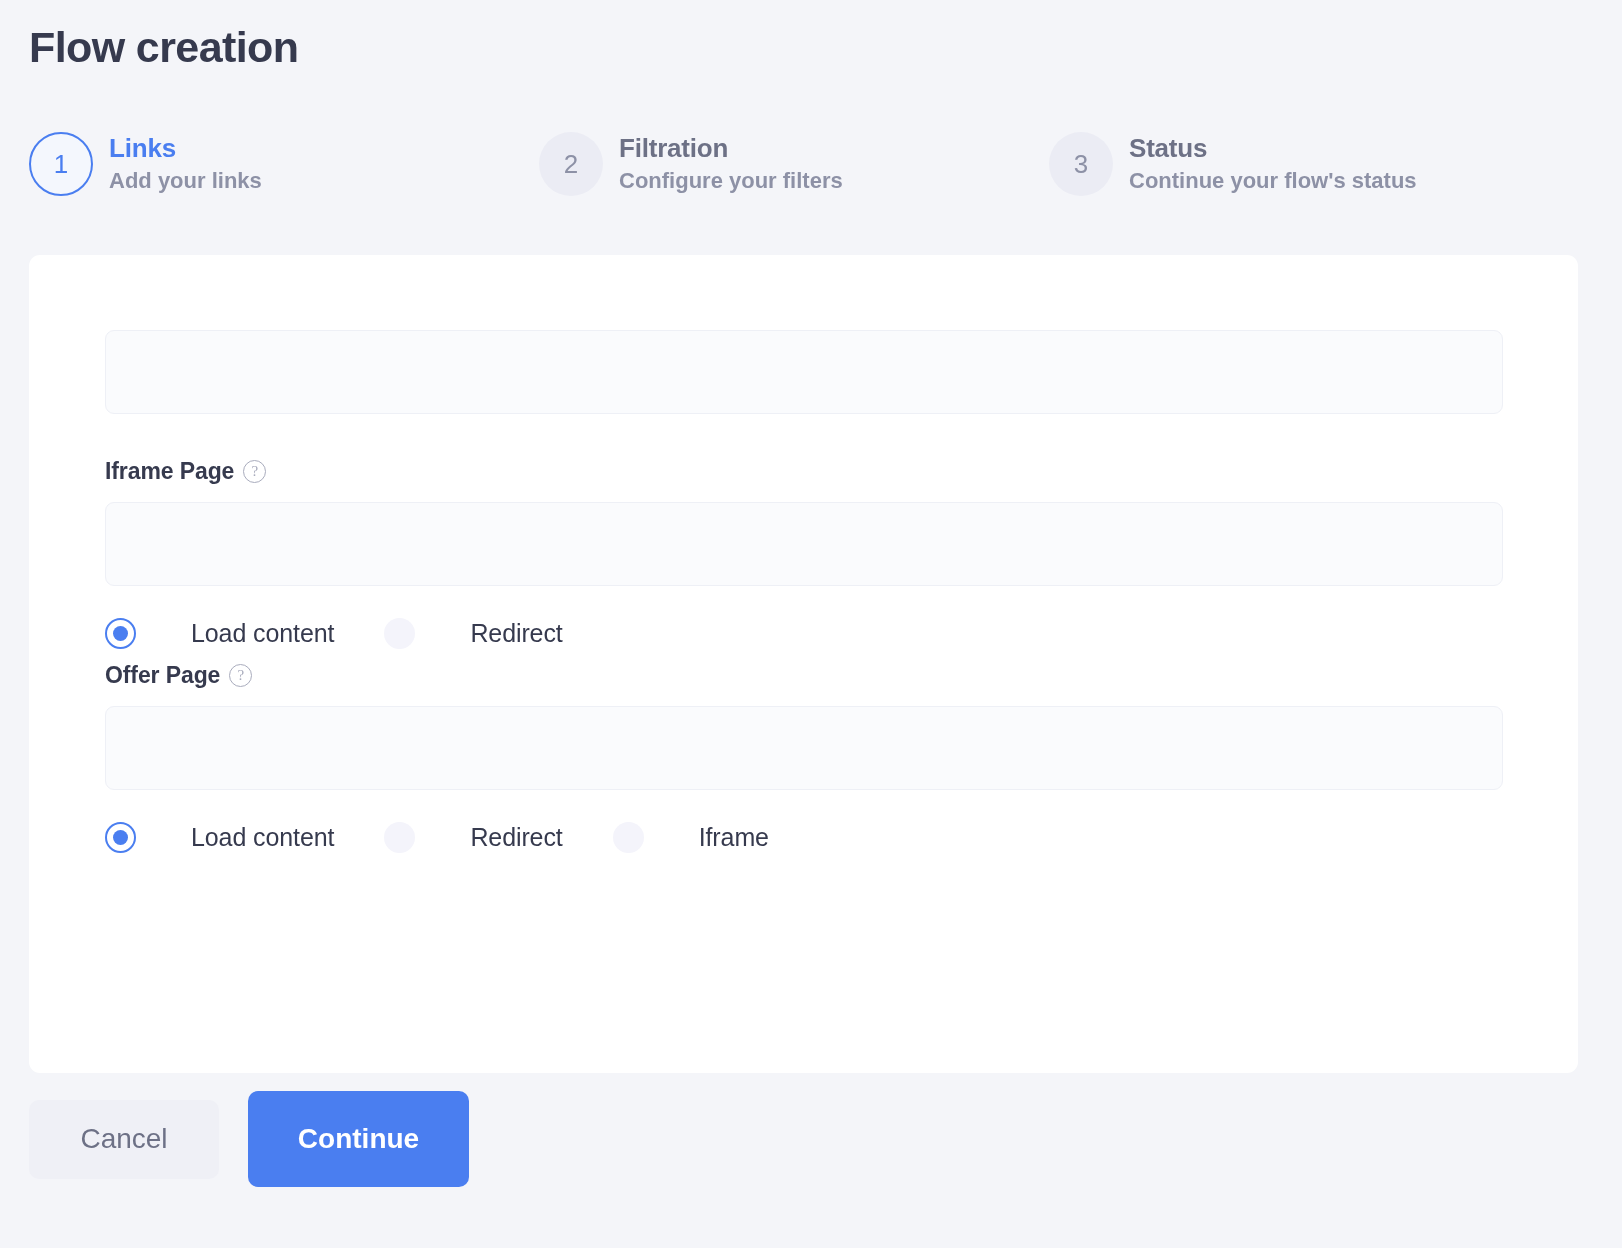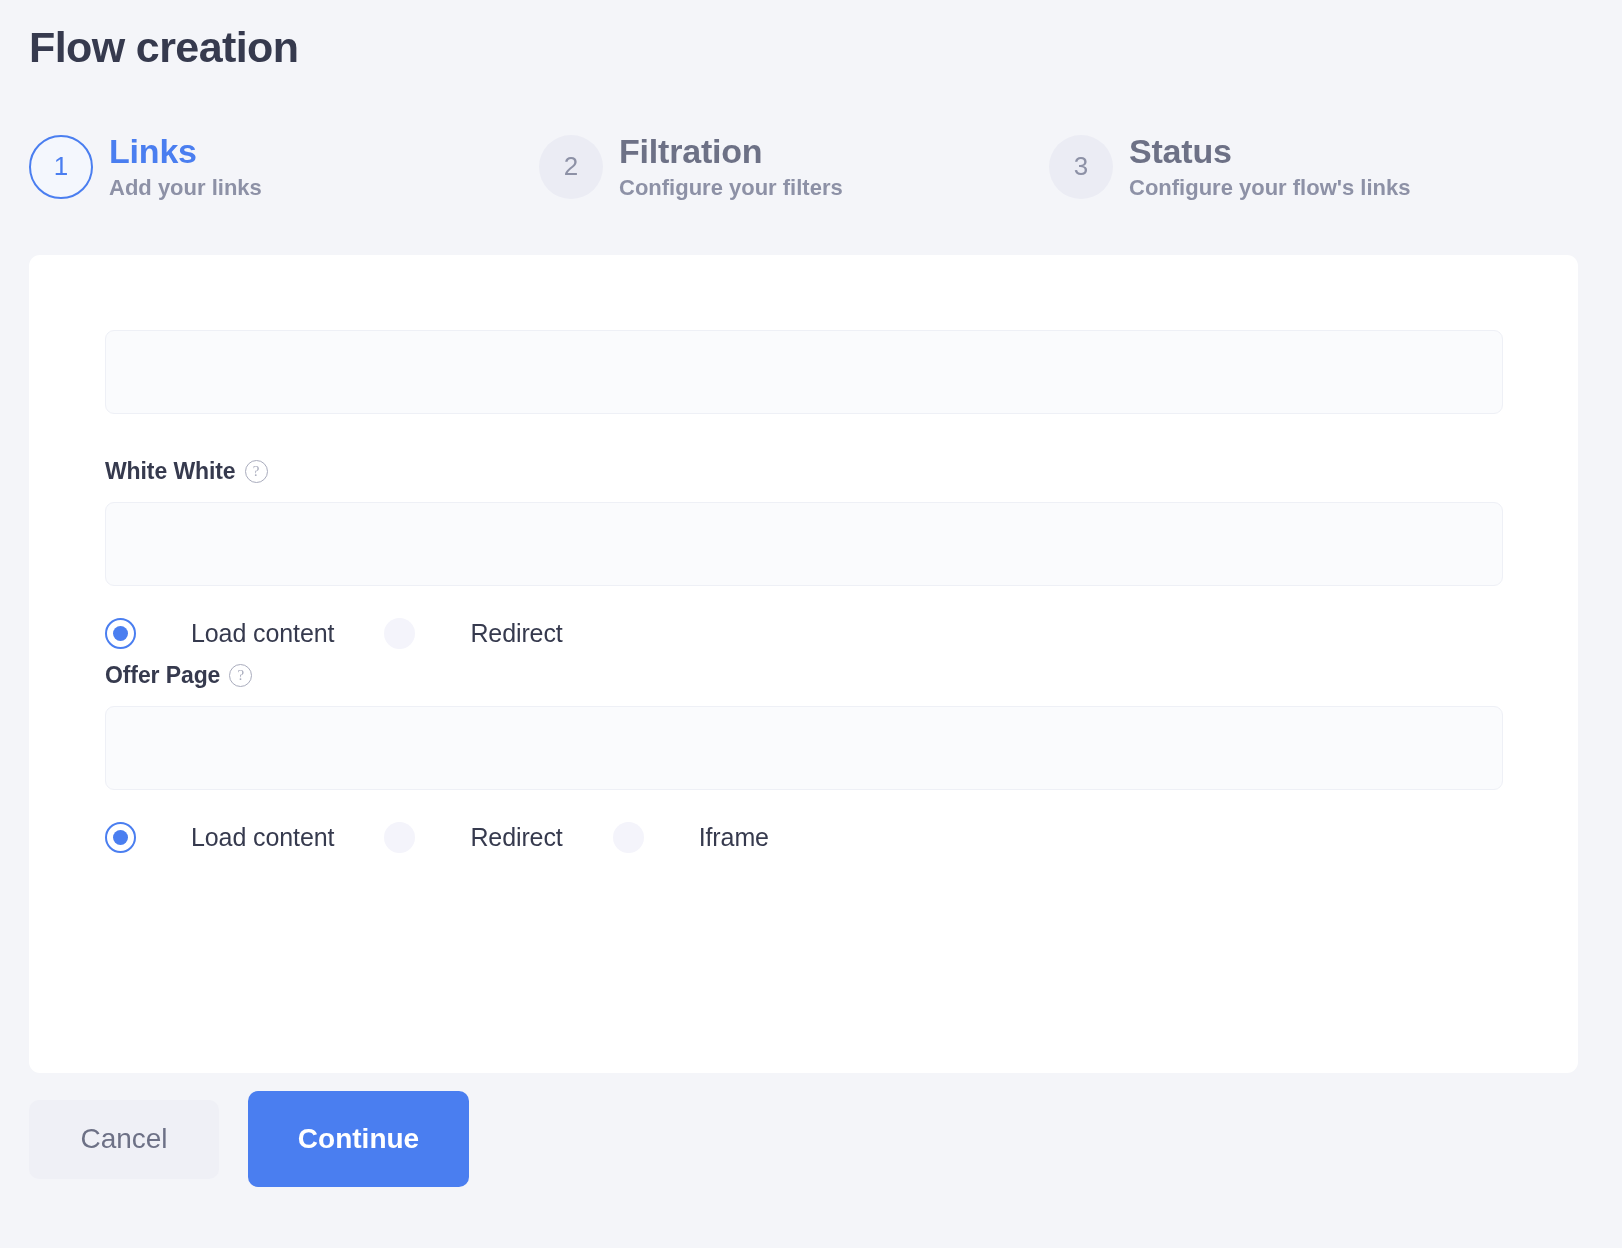--- a/index.html
+++ b/index.html
@@ -74,21 +74,21 @@
   }
   .step-circle--inactive {
     border: 2px solid transparent;
     background: #ebecf4;
     color: #8d91a6;
   }
 
   .step-text { display: flex; flex-direction: column; gap: 4px; }
 
   .step-title {
-    font-size: 34px;
+    font-size: 26px;
     font-weight: bold;
     line-height: 1.15;
     letter-spacing: -0.2px;
   }
   .step-title--active   { color: #4a7ef0; }
   .step-title--inactive { color: #6d7186; }
 
   .step-sub {
     font-size: 22px;
     font-weight: 700;
@@ -264,36 +264,36 @@
       <div class="step-text">
         <div class="step-title step-title--inactive">Filtration</div>
         <div class="step-sub">Configure your filters</div>
       </div>
     </div>
 
     <div class="step step--3">
       <div class="step-circle step-circle--inactive">3</div>
       <div class="step-text">
         <div class="step-title step-title--inactive">Status</div>
-        <div class="step-sub">Configure your flow's links</div>
+        <div class="step-sub">Continue your flow's status</div>
       </div>
     </div>
 
   </div>
 
   <div class="card">
     <div class="card-inner">
 
       <div class="field field--flowname">
         <input class="text-input" type="text" placeholder="" style="">
       </div>
 
       <div class="field field--whitepage">
         <div class="field-label">
-          <span>White White</span>
+          <span>Iframe Page</span>
           <span class="help-icon">?</span>
         </div>
         <input class="text-input" type="text" placeholder="" style="">
       </div>
 
       <div class="radio-group">
         <div class="radio-option">
           <span class="radio-mark radio-mark--on"></span>
           <span class="radio-label">Load content</span>
         </div>

